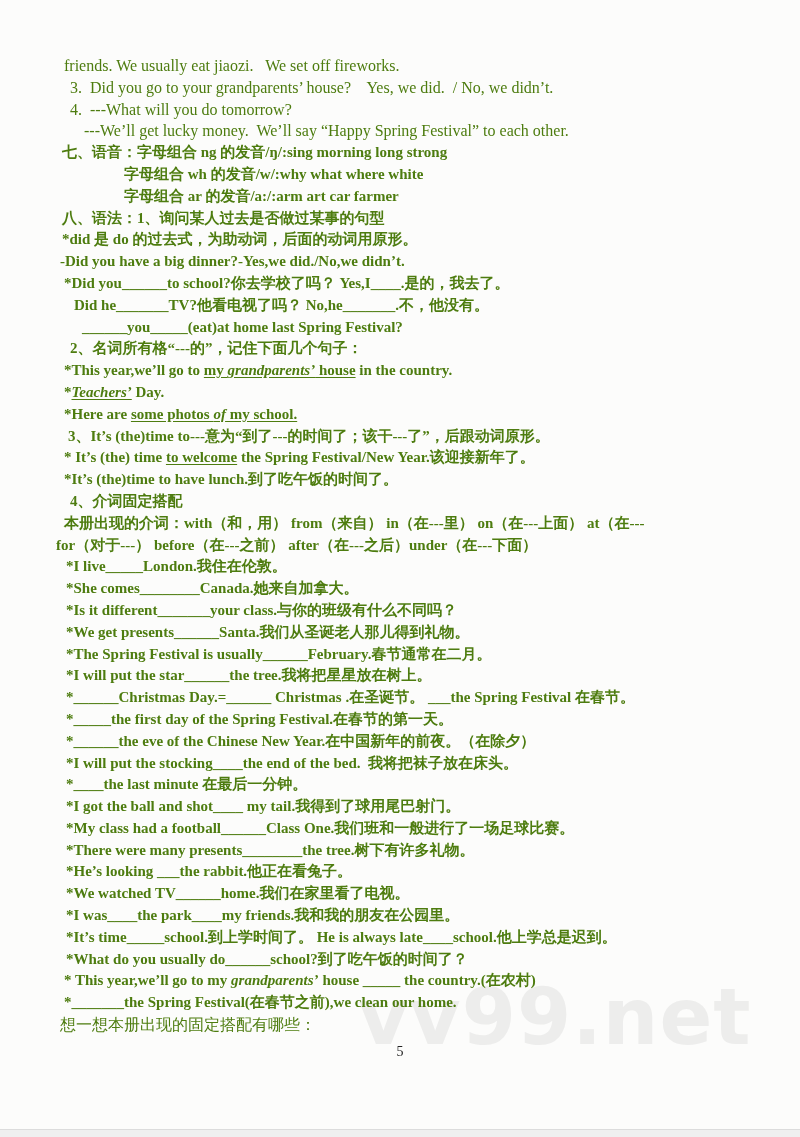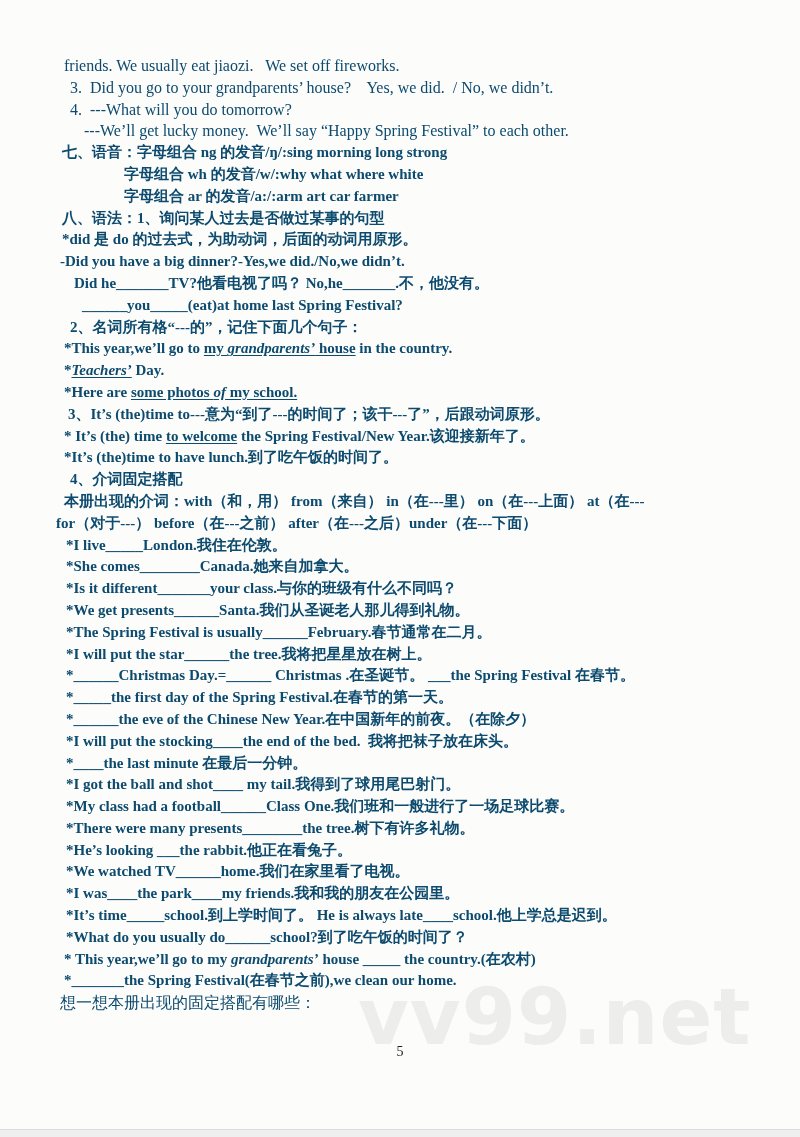--- a/index.html
+++ b/index.html
@@ -17,21 +17,21 @@
     position: absolute;
     left: 56px;
     top: 55px;
     width: 722px;
     z-index: 1;
   }
   .ln {
     white-space: pre-wrap;
     font-size: 16px;
     line-height: 21.8px;
-    color: #0c4a6e;
+    color: #4d7c0f;
     font-family: "Liberation Serif", serif;
   }
   .ln.b {
     font-weight: bold;
     font-size: 15px;
   }
   .u { text-decoration: underline; text-underline-offset: 2px; }
   .i { font-style: italic; }
   .watermark {
     position: absolute;
@@ -78,20 +78,21 @@
       <div class="ln" style="padding-left: 8px;"><span>friends. We usually eat jiaozi.   We set off fireworks.</span></div>
       <div class="ln" style="padding-left: 14px;"><span>3.  Did you go to your grandparents’ house?    Yes, we did.  / No, we didn’t.</span></div>
       <div class="ln" style="padding-left: 14px;"><span>4.  ---What will you do tomorrow?</span></div>
       <div class="ln" style="padding-left: 28px;"><span>---We’ll get lucky money.  We’ll say “Happy Spring Festival” to each other.</span></div>
       <div class="ln b" style="padding-left: 6px;"><span>七、语音：字母组合 ng 的发音/ŋ/:sing morning long strong</span></div>
       <div class="ln b" style="padding-left: 68px;"><span>字母组合 wh 的发音/w/:why what where white</span></div>
       <div class="ln b" style="padding-left: 68px;"><span>字母组合 ar 的发音/a:/:arm art car farmer</span></div>
       <div class="ln b" style="padding-left: 6px;"><span>八、语法：1、询问某人过去是否做过某事的句型</span></div>
       <div class="ln b" style="padding-left: 6px;"><span>*did 是 do 的过去式，为助动词，后面的动词用原形。</span></div>
       <div class="ln b" style="padding-left: 4px;"><span>-Did you have a big dinner?-Yes,we did./No,we didn’t.</span></div>
+      <div class="ln b" style="padding-left: 8px;"><span>*Did you______to school?你去学校了吗？ Yes,I____.是的，我去了。</span></div>
       <div class="ln b" style="padding-left: 18px;"><span>Did he_______TV?他看电视了吗？ No,he_______.不，他没有。</span></div>
       <div class="ln b" style="padding-left: 26px;"><span>______you_____(eat)at home last Spring Festival?</span></div>
       <div class="ln b" style="padding-left: 14px;"><span>2、名词所有格“---的”，记住下面几个句子：</span></div>
       <div class="ln b" style="padding-left: 8px;"><span>*This year,we’ll go to </span><span class="u">my </span><span class="u i">grandparents’</span><span class="u"> house</span><span> in the country.</span></div>
       <div class="ln b" style="padding-left: 8px;"><span>*</span><span class="u i">Teachers’</span><span> Day.</span></div>
       <div class="ln b" style="padding-left: 8px;"><span>*Here are </span><span class="u">some photos </span><span class="u i">of</span><span class="u"> my school.</span></div>
       <div class="ln b" style="padding-left: 12px;"><span>3、It’s (the)time to---意为“到了---的时间了；该干---了”，后跟动词原形。</span></div>
       <div class="ln b" style="padding-left: 8px;"><span>* It’s (the) time </span><span class="u">to welcome</span><span> the Spring Festival/New Year.该迎接新年了。</span></div>
       <div class="ln b" style="padding-left: 8px;"><span>*It’s (the)time to have lunch.到了吃午饭的时间了。</span></div>
       <div class="ln b" style="padding-left: 14px;"><span>4、介词固定搭配</span></div>

